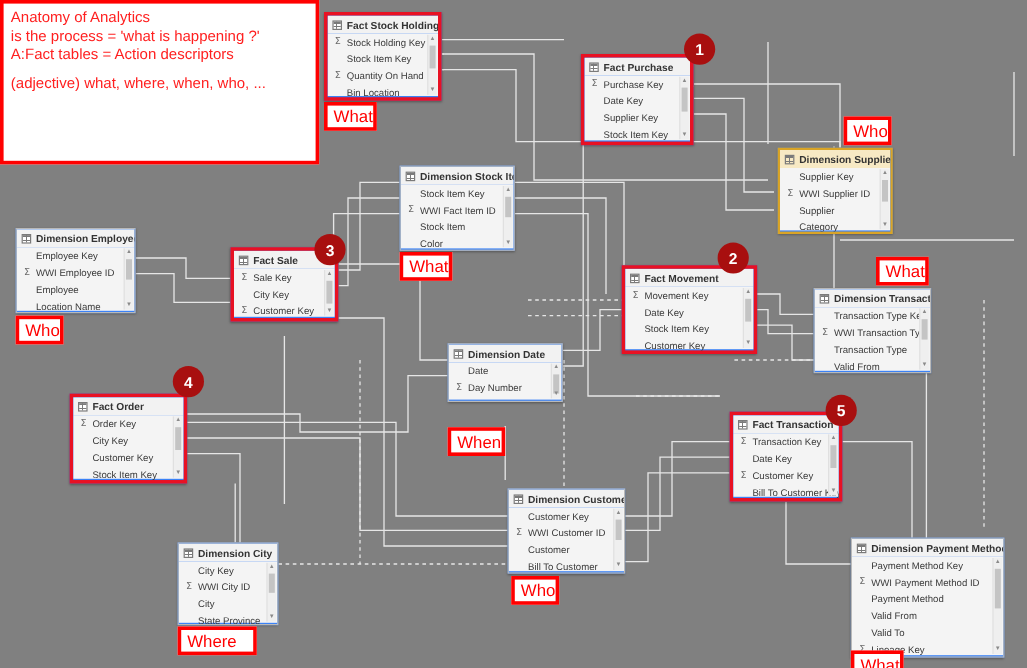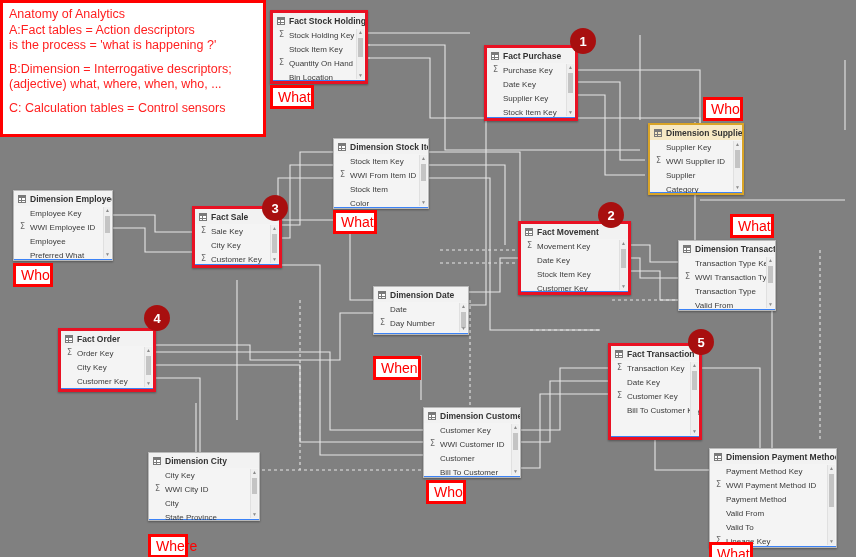--- a/index.html
+++ b/index.html
@@ -161,27 +161,25 @@
       <path d="M470 300 L470 410"></path>
       <path d="M530 330 L600 330"></path>
       <path d="M612 300 L700 300"></path>
       <path d="M160 470 L430 470"></path>
       <path d="M820 250 L820 440"></path>
     </g>
   </svg>
 
   <div id="note">
     <p>Anatomy of Analytics</p>
+    <p>is the process = 'what is happening ?'</p>
     <p>A:Fact tables = Action descriptors</p>
-    <p>is the process = 'what is happening ?'</p>
     <div class="gap"></div>
-    <p>B:Dimension = Interrogative descriptors;</p>
     <p>(adjective) what, where, when, who, ...</p>
     <div class="gap"></div>
-    <p>C: Calculation tables = Control sensors</p>
   </div>
 
   <div id="tables-layer">
       <div class="tbl sel" style="left: 270px; top: 10px; width: 98px; height: 74px;">
         <div class="tbl-hd">
           <span class="grid-icon"></span>
           <span>Fact Stock Holding</span>
         </div>
         <div class="tbl-body">
           <div class="row">
@@ -261,21 +259,21 @@
         <div class="tbl-hd">
           <span class="grid-icon"></span>
           <span>Dimension Stock Item</span>
         </div>
         <div class="tbl-body">
           <div class="row">
             <span>Stock Item Key</span>
           </div>
           <div class="row">
             <span class="sig">Σ</span>
-            <span>WWI From Item ID</span>
+            <span>WWI Fact Item ID</span>
           </div>
           <div class="row">
             <span>Stock Item</span>
           </div>
           <div class="row">
             <span>Color</span>
           </div>
           <div class="sb">
             <div class="up">▲</div>
             <div class="thumb" style="top: 9px; height: 17.05px;"></div>
@@ -293,21 +291,21 @@
             <span>Employee Key</span>
           </div>
           <div class="row">
             <span class="sig">Σ</span>
             <span>WWI Employee ID</span>
           </div>
           <div class="row">
             <span>Employee</span>
           </div>
           <div class="row">
-            <span>Preferred What</span>
+            <span>Location Name</span>
           </div>
           <div class="sb">
             <div class="up">▲</div>
             <div class="thumb" style="top: 9px; height: 17.05px;"></div>
             <div class="dn">▼</div>
           </div>
         </div>
       </div>
       <div class="tbl sel" style="left: 192px; top: 206px; width: 90px; height: 62px;">
         <div class="tbl-hd">
@@ -407,21 +405,21 @@
           <div class="row">
             <span>Month</span>
           </div>
           <div class="sb">
             <div class="up">▲</div>
             <div class="thumb" style="top: 9px; height: 15.95px;"></div>
             <div class="dn">▼</div>
           </div>
         </div>
       </div>
-      <div class="tbl sel" style="left: 58px; top: 328px; width: 98px; height: 64px;">
+      <div class="tbl sel" style="left: 58px; top: 328px; width: 98px; height: 75px;">
         <div class="tbl-hd">
           <span class="grid-icon"></span>
           <span>Fact Order</span>
         </div>
         <div class="tbl-body">
           <div class="row">
             <span class="sig">Σ</span>
             <span>Order Key</span>
           </div>
           <div class="row">
@@ -433,21 +431,21 @@
           <div class="row">
             <span>Stock Item Key</span>
           </div>
           <div class="sb">
             <div class="up">▲</div>
             <div class="thumb" style="top: 9px; height: 19.25px;"></div>
             <div class="dn">▼</div>
           </div>
         </div>
       </div>
-      <div class="tbl sel" style="left: 608px; top: 343px; width: 94px; height: 97px;">
+      <div class="tbl sel" style="left: 608px; top: 343px; width: 94px; height: 75px;">
         <div class="tbl-hd">
           <span class="grid-icon"></span>
           <span>Fact Transaction</span>
         </div>
         <div class="tbl-body">
           <div class="row">
             <span class="sig">Σ</span>
             <span>Transaction Key</span>
           </div>
           <div class="row">
@@ -486,21 +484,21 @@
           <div class="row">
             <span>Bill To Customer</span>
           </div>
           <div class="sb">
             <div class="up">▲</div>
             <div class="thumb" style="top: 9px; height: 17.05px;"></div>
             <div class="dn">▼</div>
           </div>
         </div>
       </div>
-      <div class="tbl" style="left: 148px; top: 452px; width: 112px; height: 69px;">
+      <div class="tbl" style="left: 148px; top: 452px; width: 84px; height: 69px;">
         <div class="tbl-hd">
           <span class="grid-icon"></span>
           <span>Dimension City</span>
         </div>
         <div class="tbl-body">
           <div class="row">
             <span>City Key</span>
           </div>
           <div class="row">
             <span class="sig">Σ</span>
@@ -561,17 +559,17 @@
       <div class="badge" style="left: 688px; top: 329px;">5</div>
     </div>
   <div id="labels-layer">
       <div class="lbl" style="left: 270px; top: 85px; width: 44px; height: 24px;">What</div>
       <div class="lbl" style="left: 703px; top: 97px; width: 40px; height: 24px;">Who</div>
       <div class="lbl" style="left: 333px; top: 210px; width: 44px; height: 24px;">What</div>
       <div class="lbl" style="left: 730px; top: 214px; width: 44px; height: 24px;">What</div>
       <div class="lbl" style="left: 13px; top: 263px; width: 40px; height: 24px;">Who</div>
       <div class="lbl" style="left: 373px; top: 356px; width: 48px; height: 24px;">When</div>
       <div class="lbl" style="left: 426px; top: 480px; width: 40px; height: 24px;">Who</div>
-      <div class="lbl" style="left: 148px; top: 534px; width: 40px; height: 24px;">Where</div>
+      <div class="lbl" style="left: 148px; top: 522px; width: 66px; height: 24px;">Where</div>
       <div class="lbl" style="left: 709px; top: 542px; width: 44px; height: 24px;">What</div>
     </div>
 
 </div>
 
 </body></html>

